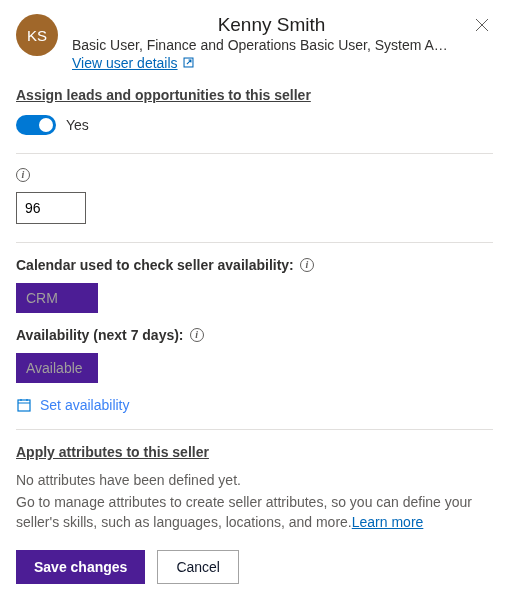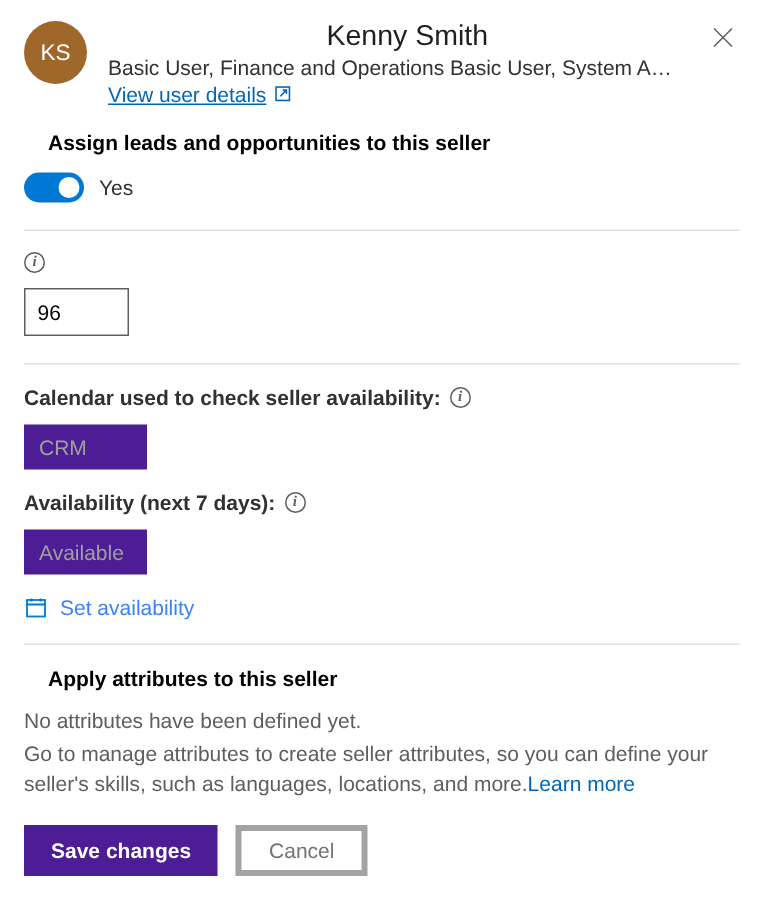--- a/index.html
+++ b/index.html
@@ -20,21 +20,21 @@
     font-size: 15px; font-weight: 400; flex-shrink: 0; margin-right: 14px;
   }
   .header-text { flex: 1; min-width: 0; }
   .user-name { font-size: 19px; font-weight: 400; line-height: 1.2; color:#201f1e;text-align:center; }
   .user-roles {
     font-size: 14px; color: #323130; white-space: nowrap;
     overflow: hidden; text-overflow: ellipsis; max-width: 380px;
   }
   .view-link { color: #0067b8; text-decoration: underline; font-size: 14px; display: inline-flex; align-items: center; gap: 4px; margin-top: 2px; cursor: pointer; }
   .close-btn { background: none; border: none; padding: 4px; cursor: pointer; color: #605e5c; flex-shrink: 0; }
-  .section-heading { font-size: 14px; font-weight: 600; color: #000000; margin: 0 0 12px 16px; }
+  .section-heading { font-size: 14px; font-weight: 600; color: #404040; margin: 0 0 12px 0; text-decoration: underline; }
   .toggle-row { display: flex; align-items: center; gap: 10px; margin-bottom: 18px; }
   .toggle {
     width: 40px; height: 20px; border-radius: 10px; background: #0078d4;
     position: relative; cursor: pointer;
   }
   .toggle::after {
     content: ""; position: absolute; width: 14px; height: 14px; border-radius: 50%;
     background: #fff; top: 3px; right: 3px;
   }
   .divider { border: none; border-top: 1px solid #e1dfdd; margin: 0 0 14px 0; }
@@ -50,25 +50,25 @@
     font-size: 14px; margin-bottom: 18px;
   }
   .ro-field {
     background: #4c1d95; color: #a19f9d; padding: 7px 10px;
     display: inline-block; min-width: 82px; font-size: 14px; margin-bottom: 14px;
   }
   .set-avail { display: inline-flex; align-items: center; gap: 8px; color: #3b82f6; margin-bottom: 16px; cursor: pointer; }
   .cal-icon { color: #0078d4; }
   .muted { color: #605e5c; font-size: 14px; margin: 0 0 4px 0; }
   .desc { color: #605e5c; font-size: 14px; line-height: 1.45; margin: 0 0 18px 0; }
-  .desc a { color: #0067b8; cursor: pointer; }
+  .desc a { color: #0067b8; text-decoration: underline; cursor: pointer; }
   .footer { display: flex; gap: 12px; }
   .btn { height: 34px; padding: 0 18px; font-size: 14px; cursor: pointer; font-family: inherit; }
   .btn-primary { background: #4c1d95; color: #fff; border: none; font-weight: 600; }
-  .btn-secondary { background: #fff; color: #737373; border: 4px solid #a3a3a3; }
+  .btn-secondary { background: #fff; color: #0f172a; border: 1px solid #a3a3a3; }
   .popout-icon { width: 13px; height: 13px; }
 </style>
 </head>
 <body>
 
 <div class="panel">
 
   <div class="header">
     <div class="avatar">KS</div>
     <div class="header-text">

